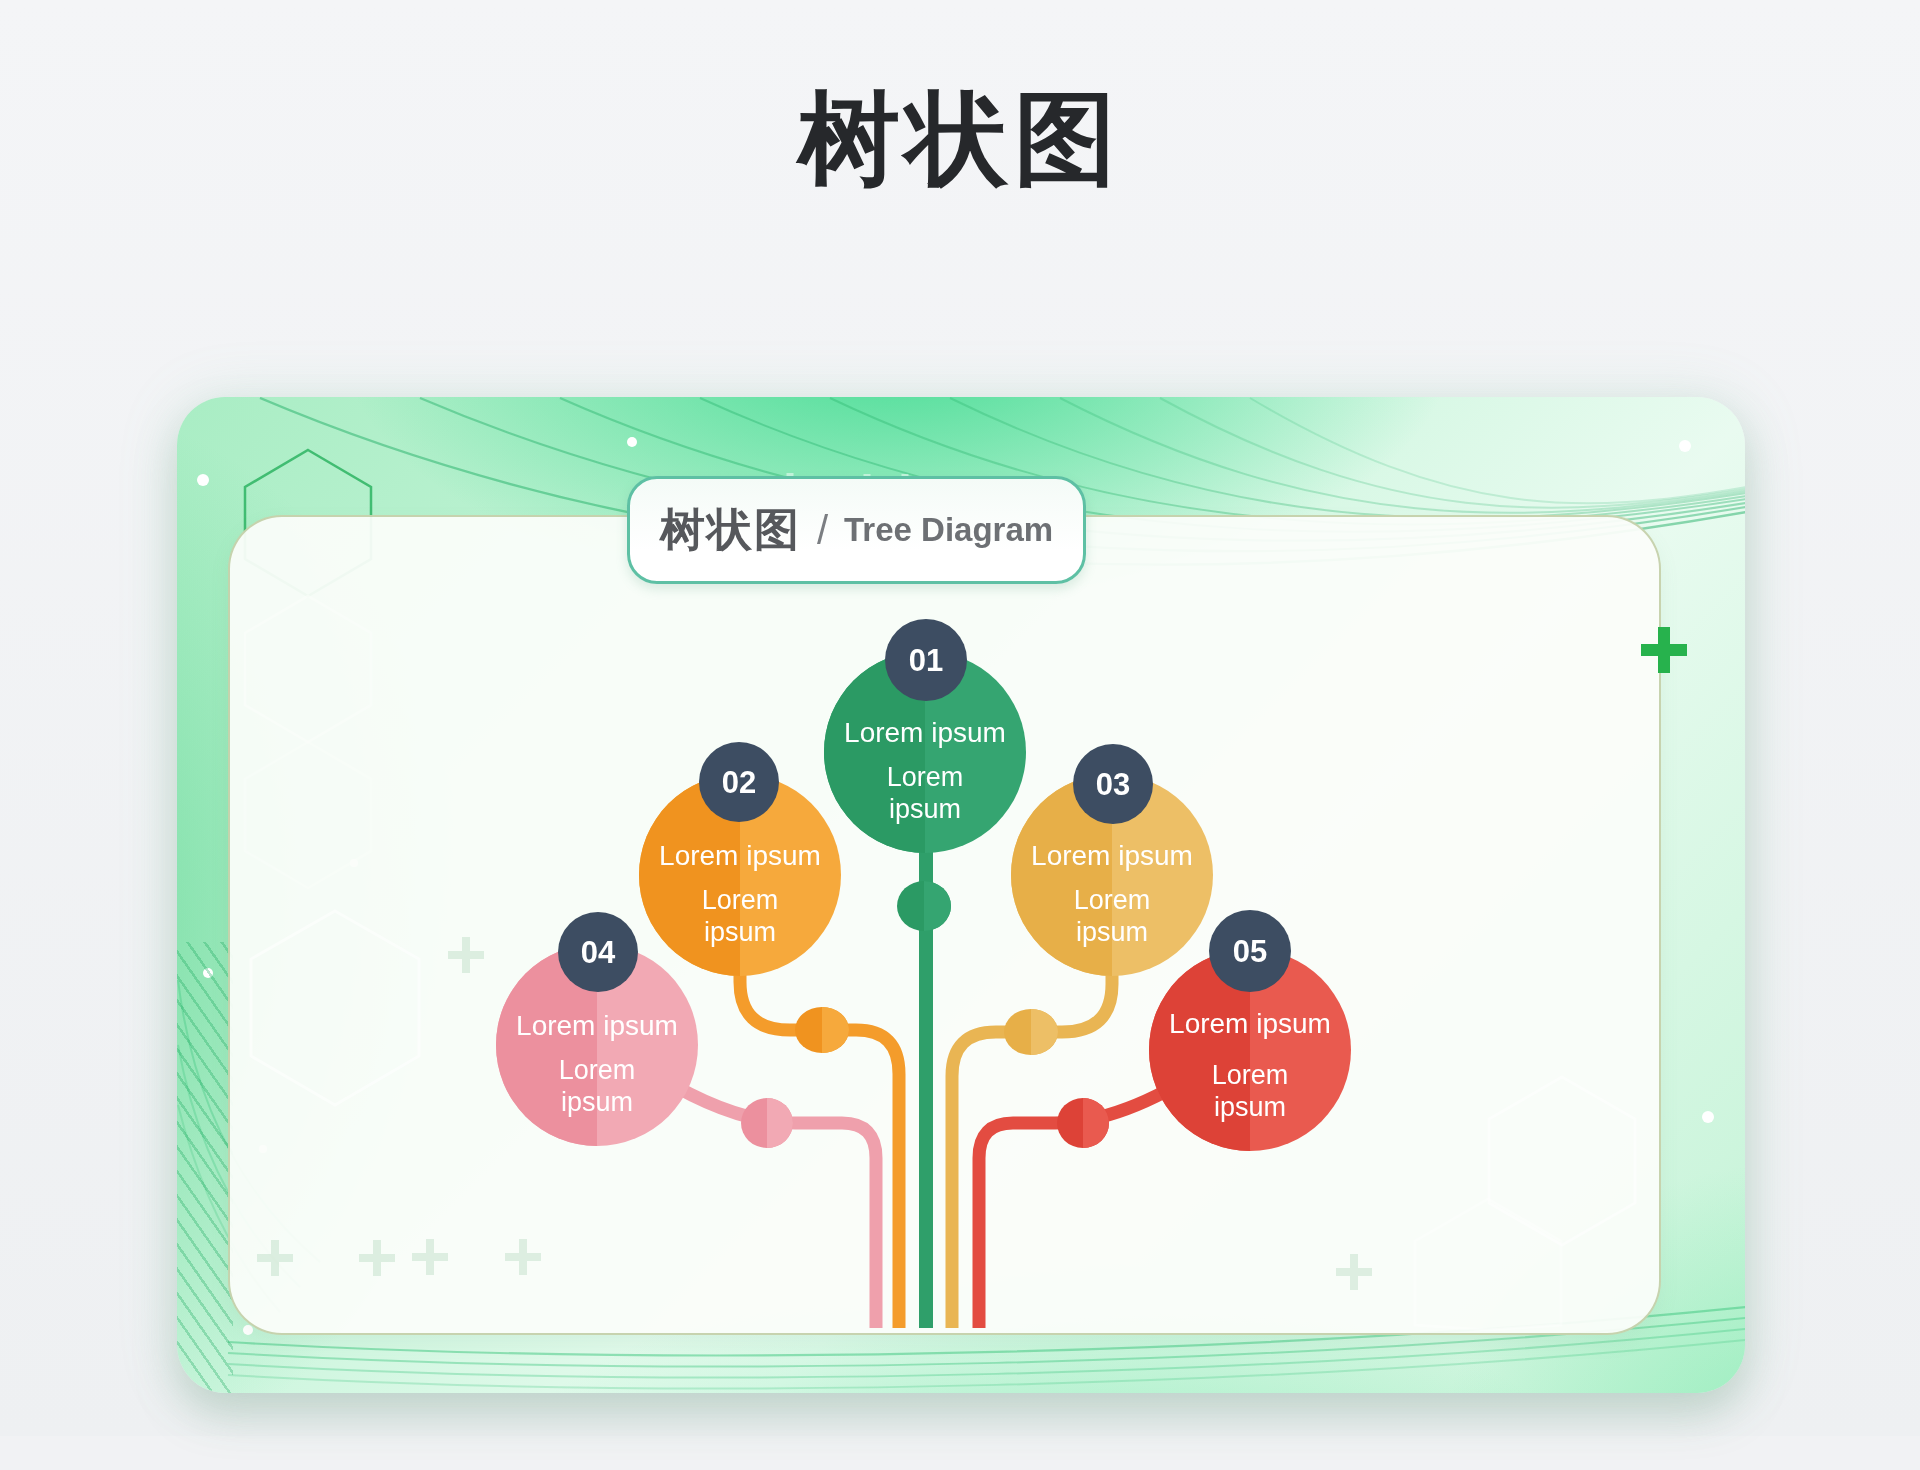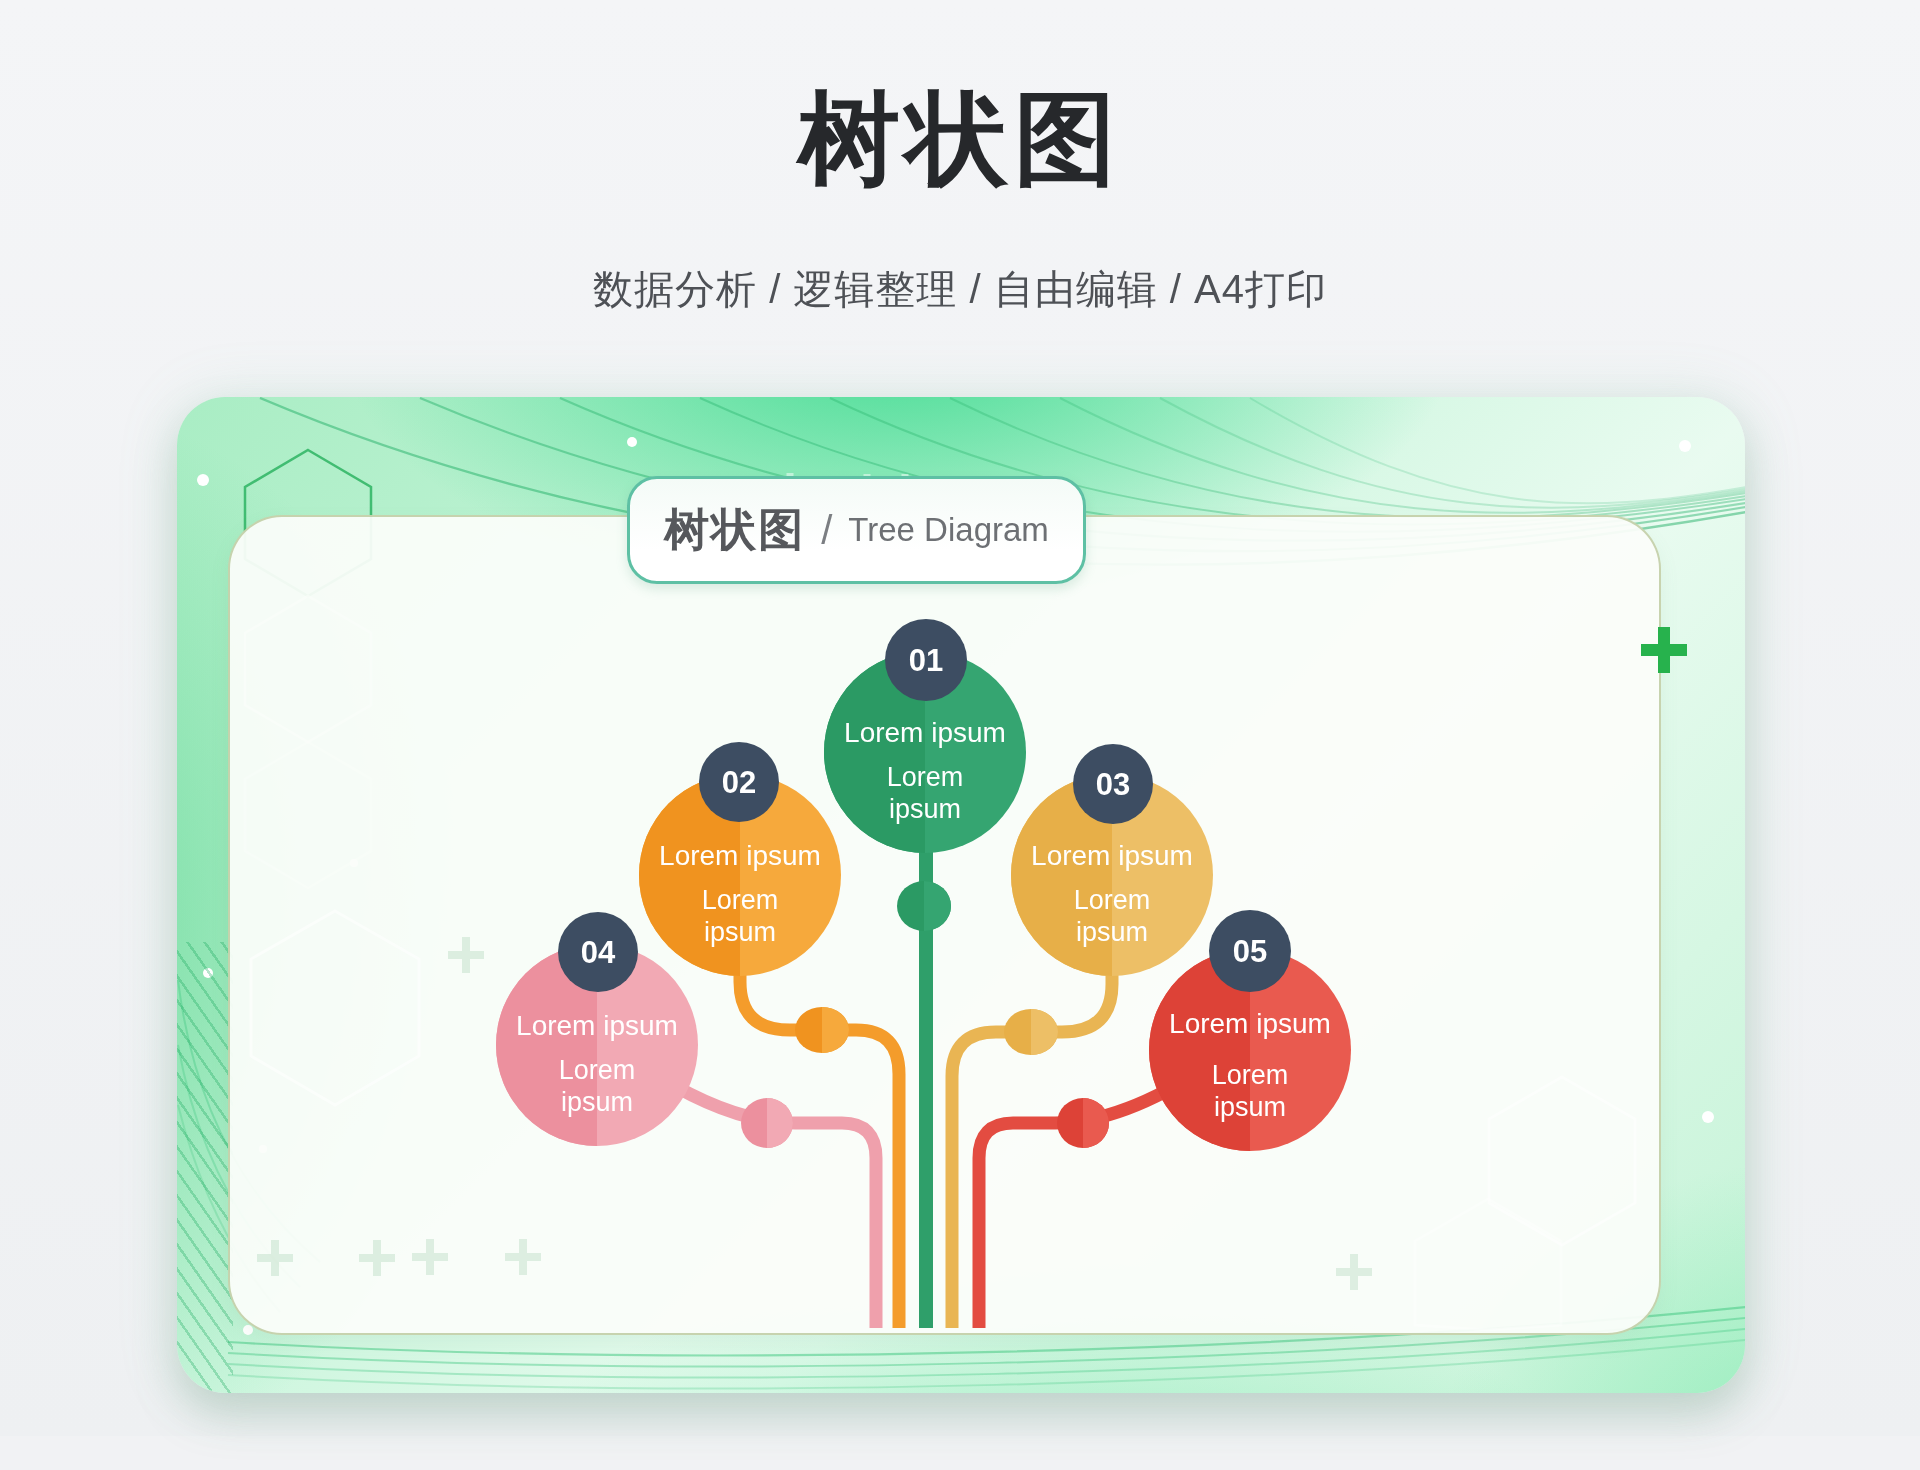--- a/index.html
+++ b/index.html
@@ -24,33 +24,32 @@
   .panel{position:absolute;left:51px;top:118px;width:1429px;height:816px;border-radius:54px;
     background:rgba(251,253,250,.94);
     border:2px solid rgba(140,160,85,.45);
     box-shadow:0 8px 20px rgba(100,150,110,.08);}
   .pill{position:absolute;left:450px;top:79px;width:453px;height:102px;border-radius:30px;
     background:linear-gradient(180deg,#f4fbf7 0%,#ffffff 70%);
     border:3px solid #5ec0a4;box-shadow:0 5px 12px rgba(90,160,130,.20);
     display:flex;align-items:center;justify-content:center;gap:16px;}
   .pill-zh{font-size:45px;font-weight:700;color:#56585c;letter-spacing:2px;}
   .pill-sep{font-size:40px;font-weight:400;color:#7b7e82;}
-  .pill-en{font-size:33px;font-weight:400;color:#6d7074;}
+  .pill-en{font-size:33px;font-weight:700;color:#6d7074;}
   .tree-text{fill:#ffffff;text-anchor:middle;}
   .badge-text{fill:#ffffff;text-anchor:middle;font-weight:700;font-size:31px;}
   .l1{font-size:28px;}
   .l2{font-size:27px;}
 </style>
 </head>
 <body>
 
 <div class="page">
 
   <div class="page-title">树状图</div>
-  <div class="page-subtitle">数据分析 / 逻辑整理 / 自由编辑 / A4打印</div>
 
   <div class="card">
 
     <svg class="decor-svg" viewBox="177 397 1568 996">
 
       <g fill="none" stroke="#23b068">
         <path d="M260,398 C760,610 1330,585 1746,512" stroke-width="2.4" opacity="0.50"></path>
         <path d="M420,398 C870,590 1370,570 1746,507" stroke-width="2.2" opacity="0.45"></path>
         <path d="M560,398 C960,575 1400,558 1746,503" stroke-width="2.2" opacity="0.42"></path>
         <path d="M700,398 C1060,562 1430,548 1746,499" stroke-width="2" opacity="0.38"></path>

